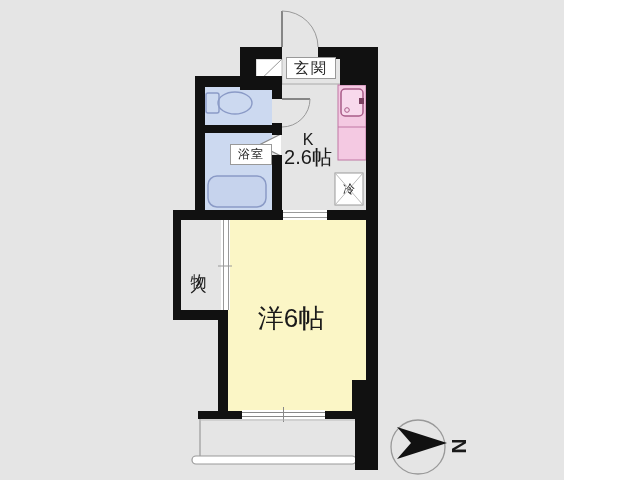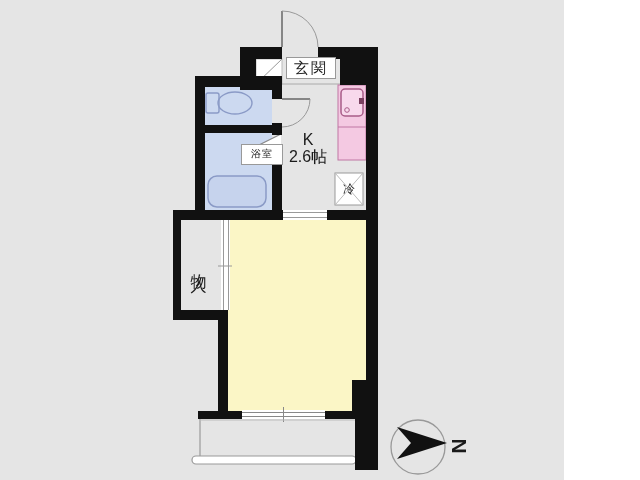--- a/index.html
+++ b/index.html
@@ -121,26 +121,27 @@
   <div class="wall" style="left:173px;top:210px;width:8px;height:110px"></div>
   <div class="wall" style="left:173px;top:310px;width:55px;height:10px"></div>
   <div class="wall" style="left:218px;top:310px;width:10px;height:109px"></div>
   <div class="wall" style="left:198px;top:411px;width:44px;height:8px"></div>
   <div class="wall" style="left:325px;top:411px;width:53px;height:8px"></div>
   <div class="wall" style="left:352px;top:380px;width:26px;height:39px"></div>
   <div class="wall" style="left:355px;top:419px;width:23px;height:51px"></div>
 
   <div class="label boxed" style="left:286px;top:57px;width:48px;height:20px;font-size:15px;letter-spacing:2px">玄関</div>
 
-  <div class="label boxed" style="left:241px;top:144px;width:40px;height:19px;font-size:10px;letter-spacing:1px">浴室</div>
+  <div class="label boxed" style="left:230px;top:144px;width:40px;height:19px;font-size:12px;letter-spacing:1px">浴室</div>
 
   <div class="label" style="left:280px;top:131px;width:56px;height:18px;font-size:16px">K</div>
-  <div class="label" style="left:280px;top:148px;width:56px;height:18px;font-size:16px">2.6帖</div>
+  <div class="label" style="left:280px;top:148px;width:56px;height:18px;font-size:20px">2.6帖</div>
 
   <div class="label" style="left:335px;top:173px;width:28px;height:32px;font-size:12px">冷</div>
 
   <div class="label vert" style="left:187px;top:238px;width:22px;height:52px;font-size:16px">物入</div>
 
+  <div class="label" style="left:222px;top:303px;width:138px;height:32px;font-size:26px">洋6帖</div>
 
 
   <div class="label" id="compass-n" style="left:448px;top:435px;width:22px;height:22px;font-size:21px">N</div>
 
 </div>
 
 </body></html>

